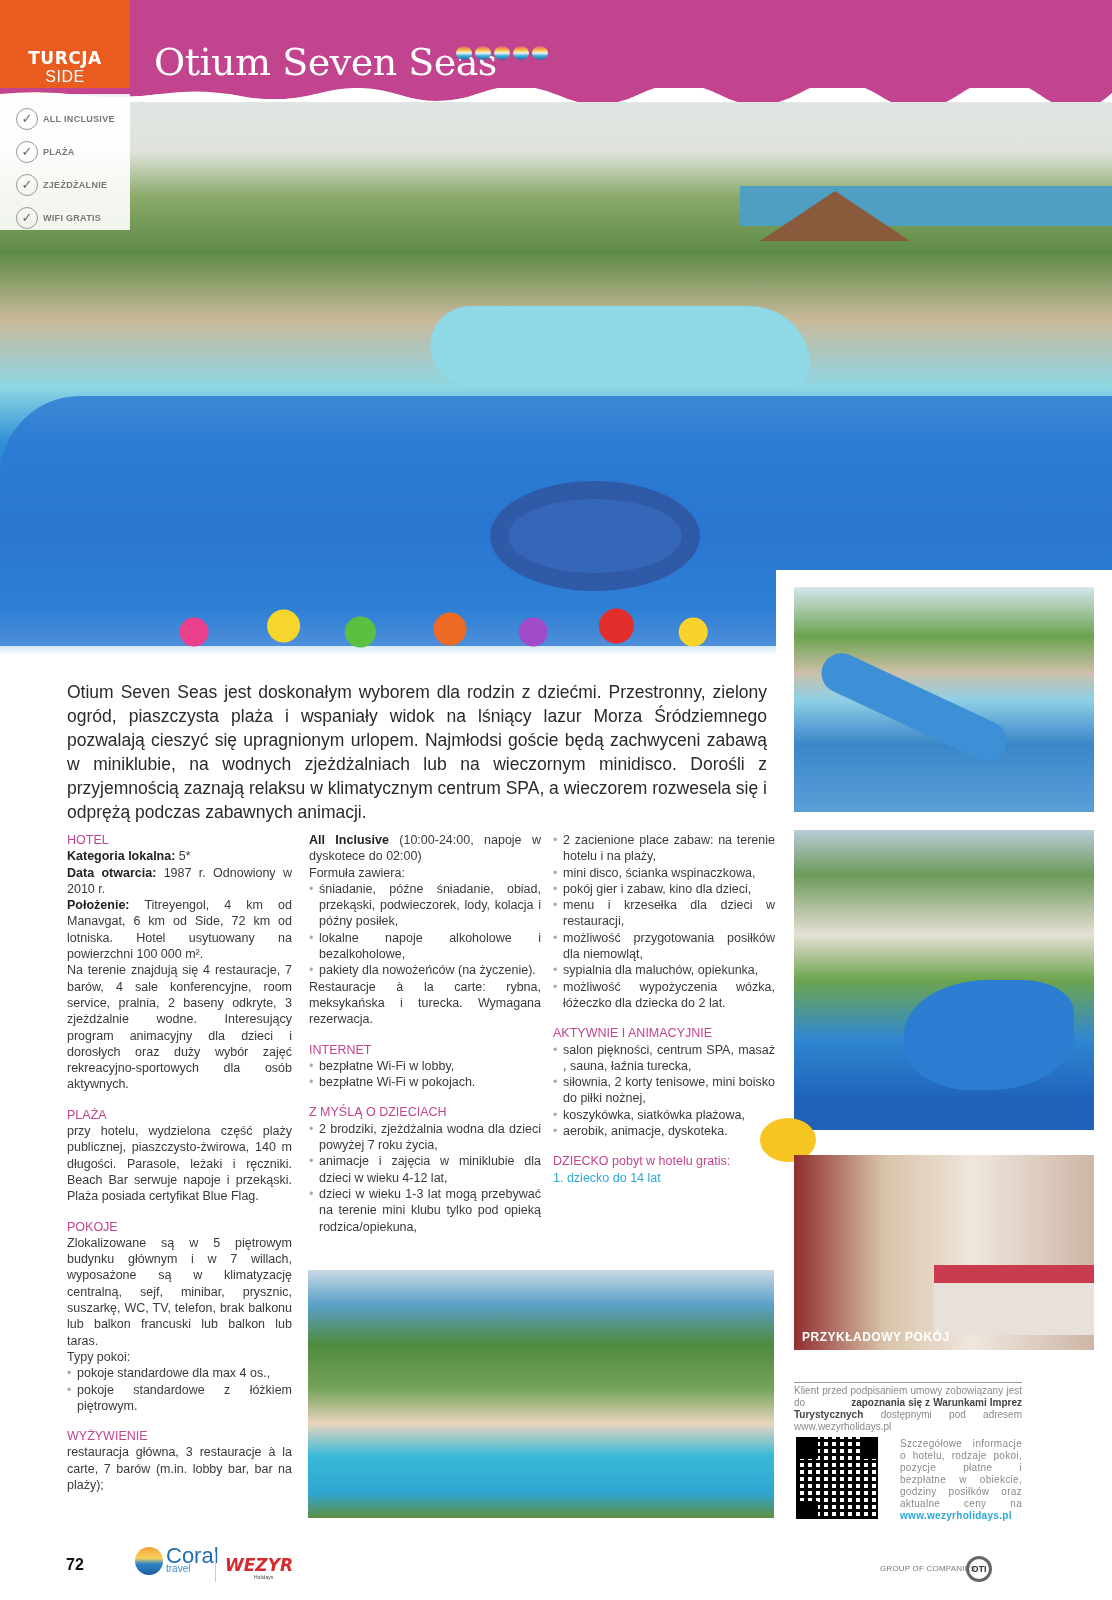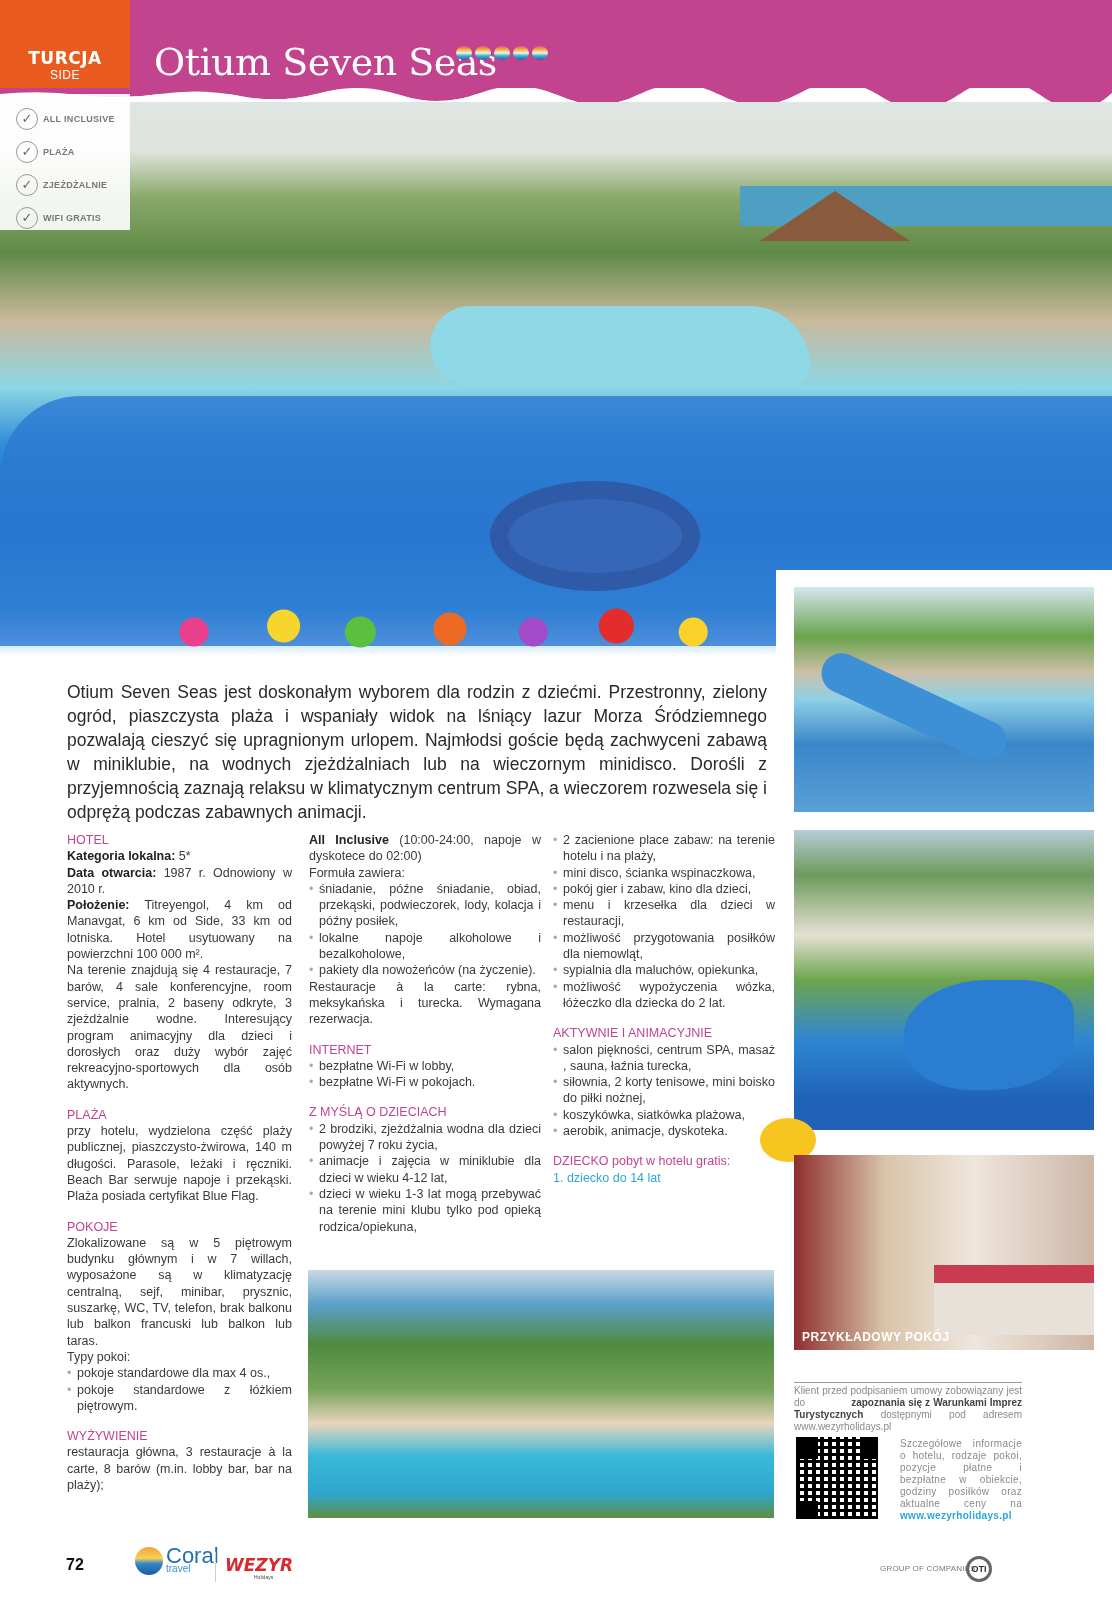--- a/index.html
+++ b/index.html
@@ -2,21 +2,21 @@
 <html><head>
 <meta charset="utf-8">
 <style>
   * { box-sizing: border-box; margin: 0; padding: 0; }
   html, body { width: 1112px; height: 1600px; background: #ffffff; overflow: hidden; }
   body { position: relative; font-family: "Liberation Sans", sans-serif; color: #333; }
 
   
   .hdr-left { position: absolute; left: 0; top: 0; width: 130px; height: 94px; background: #ea5b1f; text-align: center; color: #fff; }
   .hdr-left .country { font-family: "DejaVu Sans", sans-serif; font-weight: bold; font-size: 17px; margin-top: 48px; letter-spacing: 0.5px; }
-  .hdr-left .region { font-size: 12px; margin-top: 0px; letter-spacing: 0.5px; }
+  .hdr-left .region { font-size: 16px; margin-top: 0px; letter-spacing: 0.5px; }
   .hdr-bar { position: absolute; left: 130px; top: 0; width: 982px; height: 94px; background: #c2448f; }
   .hdr-title { position: absolute; left: 154px; top: 40px; font-family: "DejaVu Serif", serif; font-size: 38px; color: #fff; letter-spacing: -0.5px; }
   .stars { position: absolute; left: 456px; top: 46px; display: flex; gap: 3px; }
   .star { width: 16px; height: 14px; border-radius: 50%;
           background: linear-gradient(#e84c8c 0%, #f6c23a 30%, #f2f2f2 50%, #3db3d6 70%, #2d5fa0 100%); }
   .tear { position: absolute; left: 0; top: 88px; width: 1112px; height: 14px; }
 
   
   .hero { position: absolute; left: 0; top: 96px; width: 1112px; height: 560px; overflow: hidden;
           background: linear-gradient(180deg, #dfe6e4 0%, #dfe3db 10%, #8aa96a 18%, #5f8a46 28%, #c9b99b 40%, #8ed6e4 52%, #2f8ed6 62%, #1e6fc6 78%, #3f9ee0 92%, #ffffff 100%); }
@@ -165,36 +165,36 @@
   <div class="bed"></div>
 </div>
 <div class="room-cap">PRZYKŁADOWY POKÓJ</div>
 
 <p class="intro">Otium Seven Seas jest doskonałym wyborem dla rodzin z dziećmi. Przestronny, zielony ogród, piaszczysta plaża i wspaniały widok na lśniący lazur Morza Śródziemnego pozwalają cieszyć się upragnionym urlopem. Najmłodsi goście będą zachwyceni zabawą w miniklubie, na wodnych zjeżdżalniach lub na wieczornym minidisco. Dorośli z przyjemnością zaznają relaksu w klimatycznym centrum SPA, a wieczorem rozwesela się i odprężą podczas zabawnych animacji.</p>
 
 <div class="col c1">
   <div class="h">HOTEL</div>
   <div><span class="b">Kategoria lokalna:</span> <span>5*</span></div>
   <div><span class="b">Data otwarcia:</span> <span>1987 r. Odnowiony w 2010 r.</span></div>
-  <div><span class="b">Położenie:</span> <span>Titreyengol, 4 km od Manavgat, 6 km od Side, 33 km od lotniska. Hotel usytuowany na powierzchni 100 000 m².</span></div>
+  <div><span class="b">Położenie:</span> <span>Titreyengol, 4 km od Manavgat, 6 km od Side, 72 km od lotniska. Hotel usytuowany na powierzchni 100 000 m².</span></div>
   <div>Na terenie znajdują się 4 restauracje, 7 barów, 4 sale konferencyjne, room service, pralnia, 2 baseny odkryte, 3 zjeżdżalnie wodne. Interesujący program animacyjny dla dzieci i dorosłych oraz duży wybór zajęć rekreacyjno-sportowych dla osób aktywnych.</div>
 
   <div class="h">PLAŻA</div>
   <div>przy hotelu, wydzielona część plaży publicznej, piaszczysto-żwirowa, 140 m długości. Parasole, leżaki i ręczniki. Beach Bar serwuje napoje i przekąski. Plaża posiada certyfikat Blue Flag.</div>
 
   <div class="h">POKOJE</div>
   <div>Zlokalizowane są w 5 piętrowym budynku głównym i w 7 willach, wyposażone są w klimatyzację centralną, sejf, minibar, prysznic, suszarkę, WC, TV, telefon, brak balkonu lub balkon francuski lub balkon lub taras.</div>
   <div>Typy pokoi:</div>
   <ul>
     <li>pokoje standardowe dla max 4 os.,</li>
     <li>pokoje standardowe z łóżkiem piętrowym.</li>
   </ul>
 
   <div class="h">WYŻYWIENIE</div>
-  <div>restauracja główna, 3 restauracje à la carte, 8 barów (m.in. lobby bar, bar na plaży);</div>
+  <div>restauracja główna, 3 restauracje à la carte, 7 barów (m.in. lobby bar, bar na plaży);</div>
 </div>
 
 <div class="col c2">
   <div><span class="b">All Inclusive</span> <span>(10:00-24:00, napoje w dyskotece do 02:00)</span></div>
   <div>Formuła zawiera:</div>
   <ul>
     <li>śniadanie, późne śniadanie, obiad, przekąski, podwieczorek, lody, kolacja i późny posiłek,</li>
     <li>lokalne napoje alkoholowe i bezalkoholowe,</li>
     <li>pakiety dla nowożeńców (na życzenie).</li>
   </ul>

